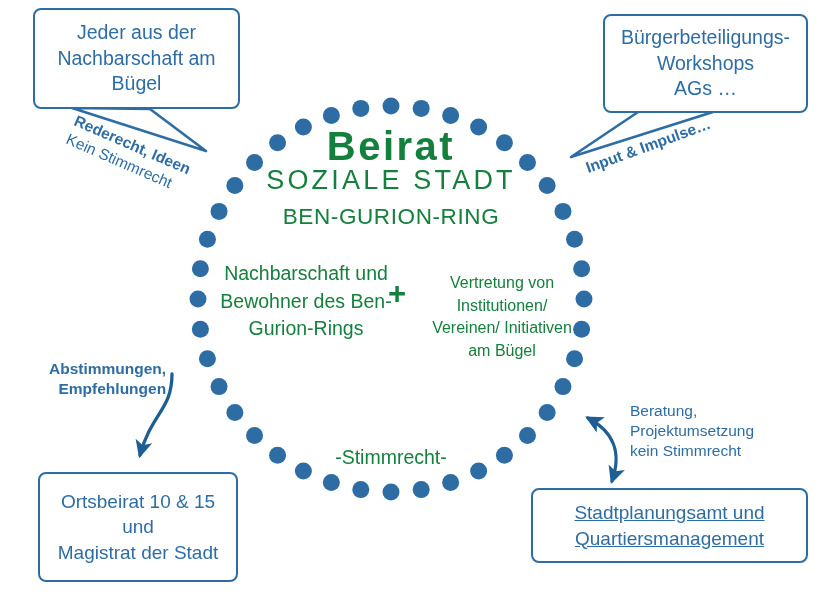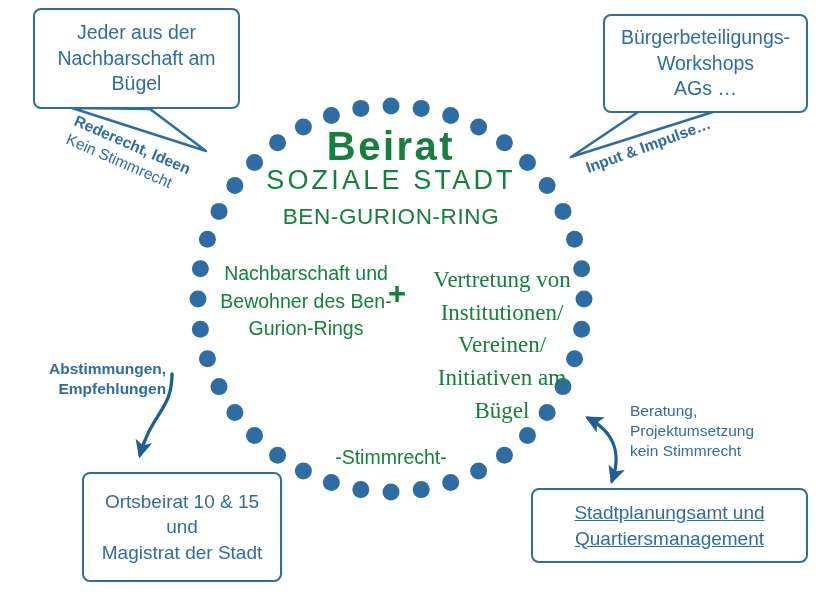--- a/index.html
+++ b/index.html
@@ -45,21 +45,20 @@
     left: 33px; top: 8px; width: 207px; height: 101px;
     font-size: 19.5px;
   }
   #bubble-participation {
     left: 603px; top: 14px; width: 205px; height: 99px;
     font-size: 19.5px;
   }
   #box-local-council {
     left: 38px; top: 472px; width: 200px; height: 110px;
     font-size: 19px;
-    margin-left: 44px;
   }
   #box-planning-office {
     left: 531px; top: 488px; width: 277px; height: 75px;
     font-size: 19px;
     text-decoration: underline;
   }
 
   
   .center-text {
     position: absolute;
@@ -77,22 +76,22 @@
   }
   #subtitle-ben-gurion-ring {
     left: 241px; top: 203px; width: 300px;
     font-size: 22.5px; letter-spacing: 0.6px; line-height: 1.2;
   }
   #col-residents {
     left: 216px; top: 260px; width: 180px;
     font-size: 19.5px; line-height: 1.42;
   }
   #col-representation {
-    left: 424px; top: 264px; width: 156px;
-    font-size: 23px; line-height: 1.42; font-family: Liberation Serif, serif;
+    left: 424px; top: 272px; width: 156px;
+    font-size: 16px; line-height: 1.42;
   }
   #plus-sign {
     left: 382px; top: 278px; width: 30px;
     font-size: 31px; font-weight: bold; line-height: 1;
   }
   #voting-right {
     left: 306px; top: 428px; width: 170px;
     font-size: 19.5px;
     margin-top: 18px;
   }

